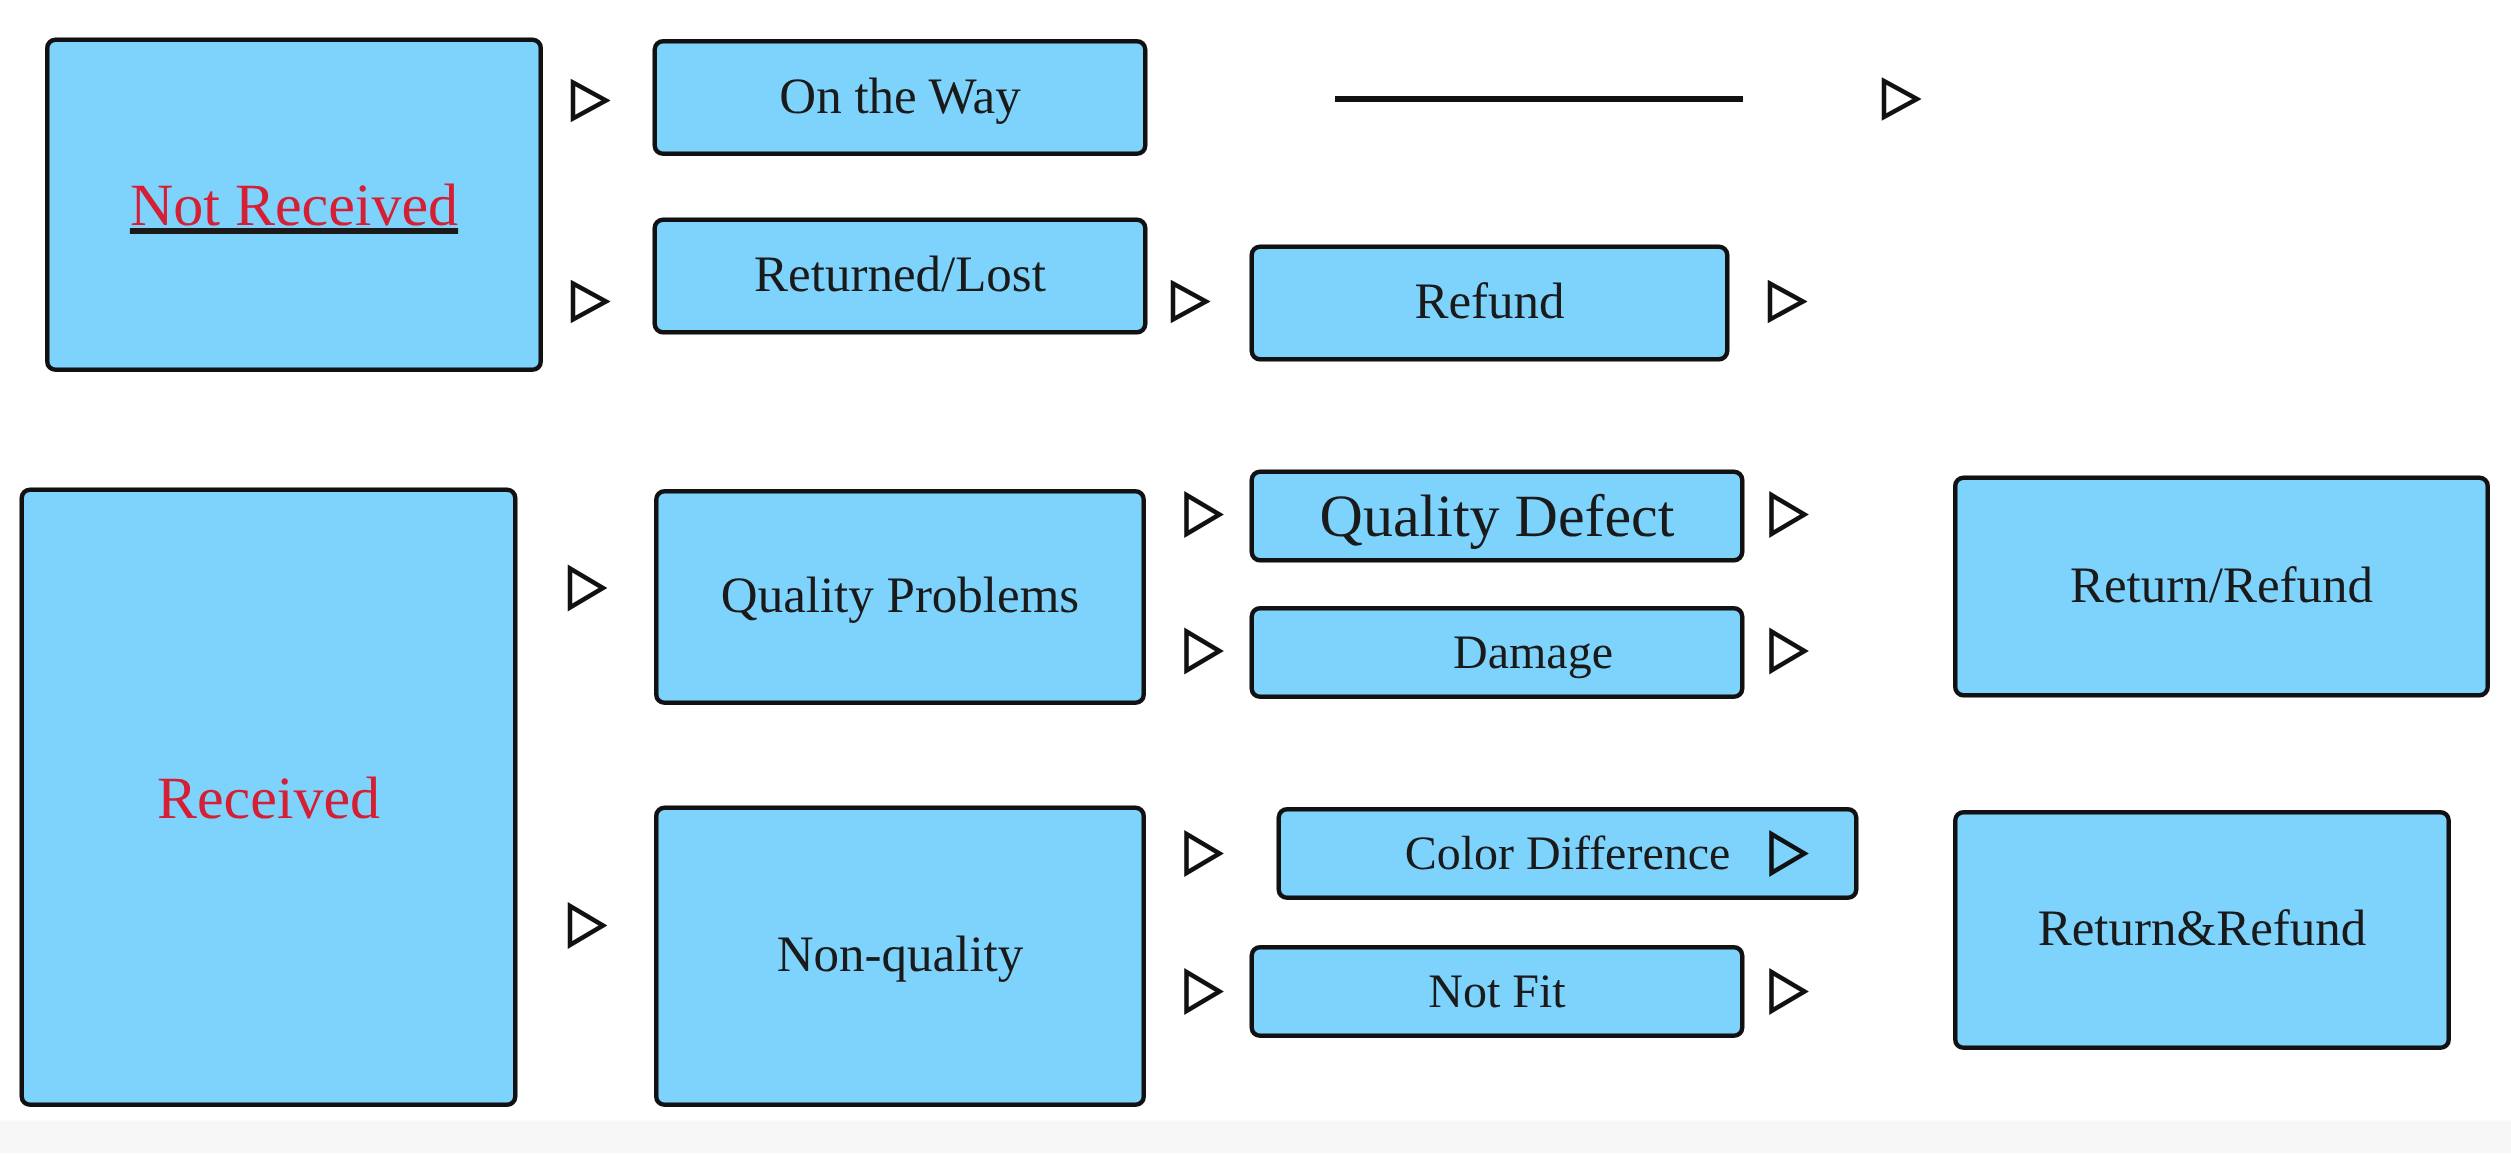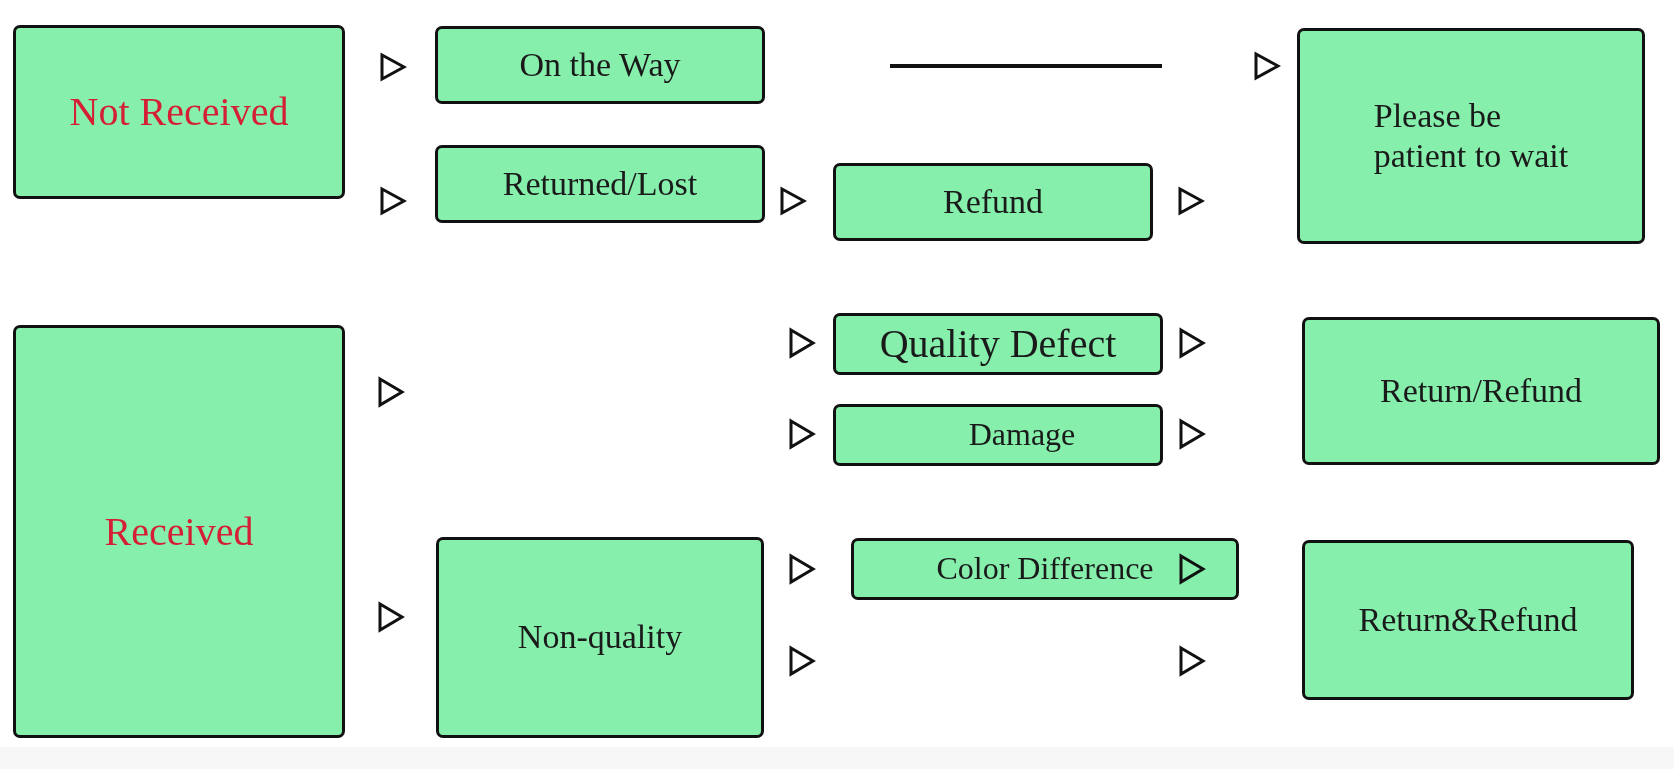--- a/index.html
+++ b/index.html
@@ -21,24 +21,25 @@
     bottom: 0;
     width: 1674px;
     height: 22px;
     background: #f7f7f8;
   }
   .node {
     position: absolute;
     box-sizing: border-box;
     border: 3px solid #111111;
     border-radius: 7px;
-    background: #86efac;
+    background: #7dd3fc;
     display: flex;
     align-items: center;
     justify-content: center;
+    text-align: center;
     color: #1a1a1a;
     line-height: 1.18;
   }
   .node.root {
     border-width: 3px;
   }
   .node .label {
     display: block;
     padding: 0 10px;
   }
@@ -58,21 +59,21 @@
     position: absolute;
     background: #111111;
     height: 4px;
   }
 </style>
 </head>
 <body>
 
 <div id="canvas">
 
-  <div class="node root" style="left:13px; top:25px; width:332px; height:174px; font-size:40px;">
+  <div class="node root" style="left:30px; top:25px; width:332px; height:223px; font-size:40px;text-decoration:underline;">
     <span class="label red-text">Not Received</span>
   </div>
 
   <div class="arrow" style="left:379px; top:52px;">
     <svg width="28" height="30" viewBox="0 0 28 30" aria-hidden="true">
       <polygon points="3,3 25,15 3,27" fill="none" stroke="#111111" stroke-width="3" stroke-linejoin="miter"></polygon>
     </svg>
   </div>
 
   <div class="node" style="left:435px; top:26px; width:330px; height:78px; font-size:34px;">
@@ -106,35 +107,34 @@
   <div class="node" style="left:833px; top:163px; width:320px; height:78px; font-size:34px;">
     <span class="label">Refund</span>
   </div>
 
   <div class="arrow" style="left:1177px; top:186px;">
     <svg width="28" height="30" viewBox="0 0 28 30" aria-hidden="true">
       <polygon points="3,3 25,15 3,27" fill="none" stroke="#111111" stroke-width="3" stroke-linejoin="miter"></polygon>
     </svg>
   </div>
 
-  <div class="node" style="left:1297px; top:28px; width:348px; height:216px; font-size:34px; white-space:pre-line;">
-    <span class="label">Please be
-patient to wait</span>
-  </div>
 
   <div class="node root" style="left:13px; top:325px; width:332px; height:413px; font-size:40px;">
     <span class="label red-text">Received</span>
   </div>
 
   <div class="arrow" style="left:377px; top:376px;">
     <svg width="28" height="32" viewBox="0 0 28 32" aria-hidden="true">
       <polygon points="3,3 25,16 3,29" fill="none" stroke="#111111" stroke-width="3" stroke-linejoin="miter"></polygon>
     </svg>
   </div>
 
+  <div class="node" style="left:436px; top:326px; width:328px; height:144px; font-size:34px;">
+    <span class="label">Quality Problems</span>
+  </div>
 
   <div class="arrow" style="left:788px; top:327px;">
     <svg width="28" height="32" viewBox="0 0 28 32" aria-hidden="true">
       <polygon points="3,3 25,16 3,29" fill="none" stroke="#111111" stroke-width="3" stroke-linejoin="miter"></polygon>
     </svg>
   </div>
 
   <div class="node" style="left:833px; top:313px; width:330px; height:62px; font-size:40px;">
     <span class="label">Quality Defect</span>
   </div>
@@ -190,20 +190,23 @@
       <polygon points="3,3 25,16 3,29" fill="none" stroke="#111111" stroke-width="3" stroke-linejoin="miter"></polygon>
     </svg>
   </div>
 
   <div class="arrow" style="left:788px; top:645px;">
     <svg width="28" height="32" viewBox="0 0 28 32" aria-hidden="true">
       <polygon points="3,3 25,16 3,29" fill="none" stroke="#111111" stroke-width="3" stroke-linejoin="miter"></polygon>
     </svg>
   </div>
 
+  <div class="node" style="left:833px; top:630px; width:330px; height:62px; font-size:32px;">
+    <span class="label">Not Fit</span>
+  </div>
 
   <div class="arrow" style="left:1178px; top:645px;">
     <svg width="28" height="32" viewBox="0 0 28 32" aria-hidden="true">
       <polygon points="3,3 25,16 3,29" fill="none" stroke="#111111" stroke-width="3" stroke-linejoin="miter"></polygon>
     </svg>
   </div>
 
   <div class="node" style="left:1302px; top:540px; width:332px; height:160px; font-size:34px;">
     <span class="label">Return&amp;Refund</span>
   </div>

